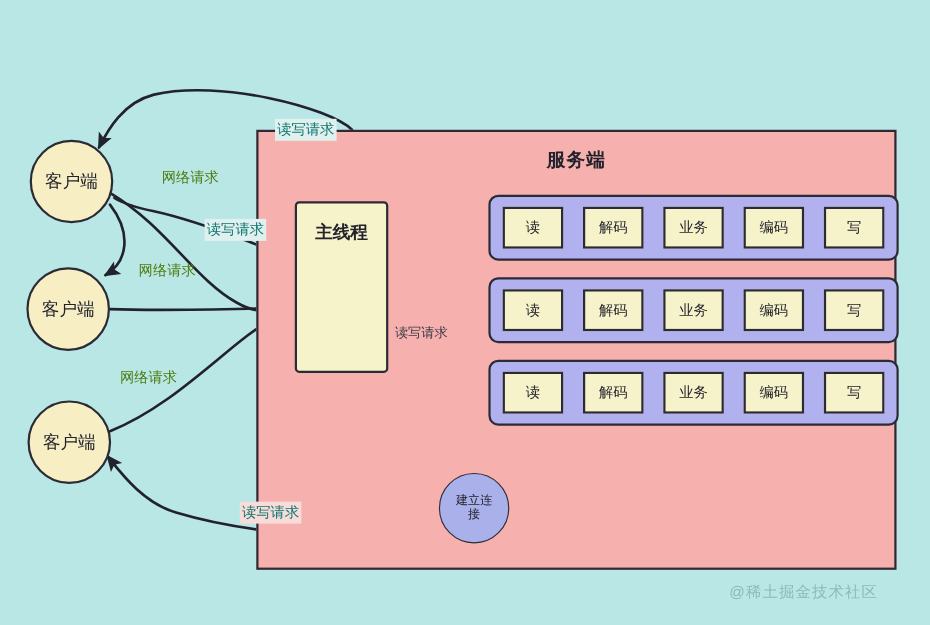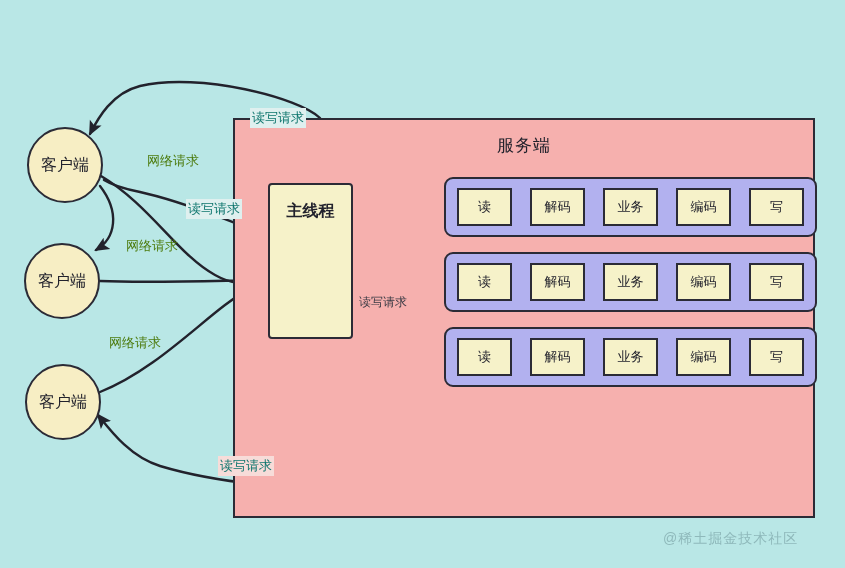--- a/index.html
+++ b/index.html
@@ -11,21 +11,21 @@
   #stage{position:relative;width:845px;height:568px;}
   #edges{position:absolute;left:0;top:0;width:845px;height:568px;}
 
   
   .server-panel{
     position:absolute;left:233px;top:118px;width:582px;height:400px;
     background:#f6b0ae;border:2px solid #2b2b36;box-sizing:border-box;
   }
   .server-title{
     position:absolute;left:0;top:0;width:100%;text-align:center;
-    font-size:17px;font-weight:normal;color:#22222c;letter-spacing:1px;
+    font-size:17px;font-weight:bold;color:#22222c;letter-spacing:1px;
   }
   
   .pipe-row{
     position:absolute;left:209px;width:373px;height:60px;
     background:#b2b1ef;border:2.5px solid #2b2b36;border-radius:9px;
     box-sizing:border-box;display:flex;align-items:center;
     justify-content:space-between;padding:0 11px;
   }
   .pipe-cell{
     background:#f6f2c9;border:2px solid #2b2b36;
@@ -142,20 +142,26 @@
       <div class="pipe-cell">业务</div>
       <div class="pipe-cell">编码</div>
       <div class="pipe-cell">写</div>
     </div>
   </div>
 
   <div class="main-thread">
     <div class="main-thread-label">主线程</div>
   </div>
 
+  <div class="conn-node">
+    <div>
+      <span>建立连</span><br>
+      <span>接</span>
+    </div>
+  </div>
 
   <div class="client-node" style="left:27px;top:127px;">
     <span>客户端</span>
   </div>
   <div class="client-node" style="left:24px;top:243px;">
     <span>客户端</span>
   </div>
   <div class="client-node" style="left:25px;top:364px;">
     <span>客户端</span>
   </div>

